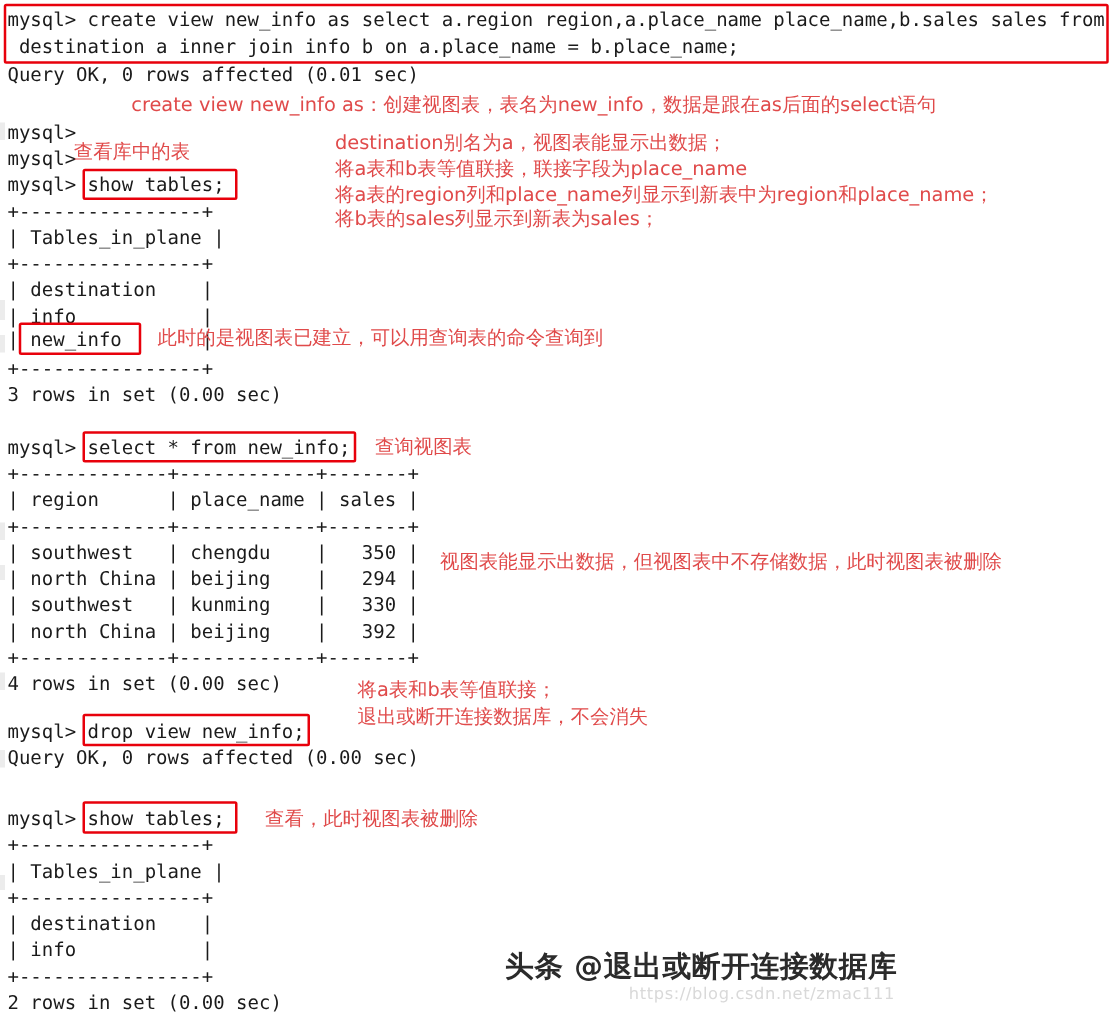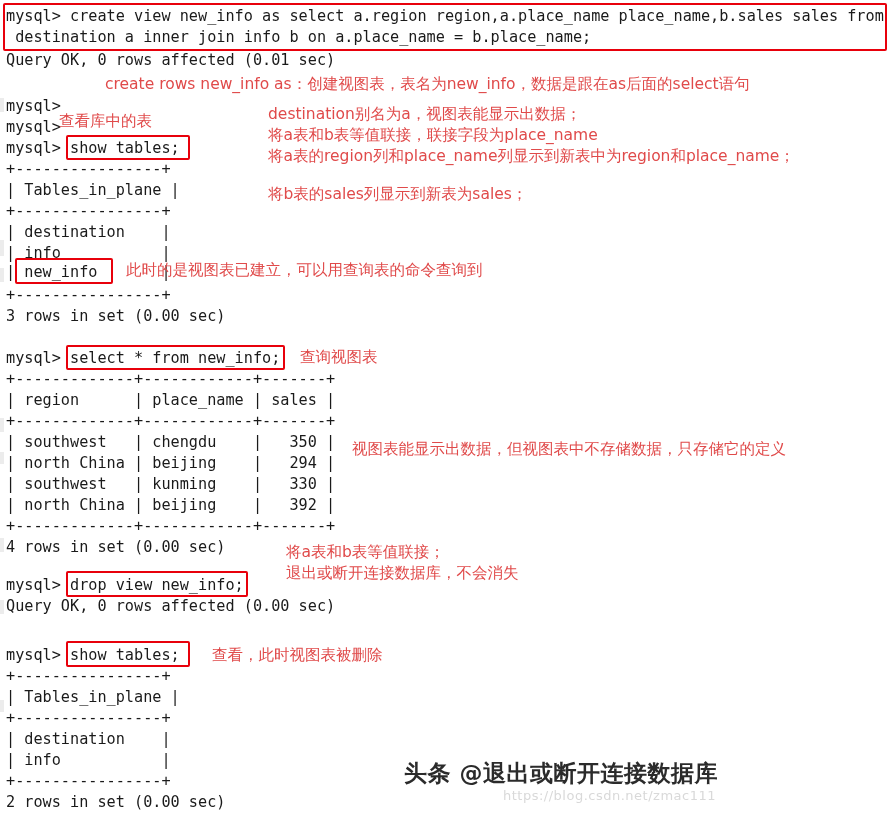--- a/index.html
+++ b/index.html
@@ -111,34 +111,34 @@
 
   <div class="term" id="term-root"><div class="ln" style="position: absolute; left: 0px; top: 6px;">mysql&gt; create view new_info as select a.region region,a.place_name place_name,b.sales sales from</div><div class="ln" style="position: absolute; left: 0px; top: 27px;"> destination a inner join info b on a.place_name = b.place_name;</div><div class="ln" style="position: absolute; left: 0px; top: 50px;">Query OK, 0 rows affected (0.01 sec)</div><div class="ln blank" style="position: absolute; left: 0px; top: 71px;"> </div><div class="ln" style="position: absolute; left: 0px; top: 96px;">mysql&gt;</div><div class="ln" style="position: absolute; left: 0px; top: 117px;">mysql&gt;</div><div class="ln" style="position: absolute; left: 0px; top: 138px;">mysql&gt; show tables;</div><div class="ln" style="position: absolute; left: 0px; top: 159px;">+----------------+</div><div class="ln" style="position: absolute; left: 0px; top: 180px;">| Tables_in_plane |</div><div class="ln" style="position: absolute; left: 0px; top: 201px;">+----------------+</div><div class="ln" style="position: absolute; left: 0px; top: 222px;">| destination    |</div><div class="ln" style="position: absolute; left: 0px; top: 243px;">| info           |</div><div class="ln" style="position: absolute; left: 0px; top: 262px;">| new_info       |</div><div class="ln" style="position: absolute; left: 0px; top: 285px;">+----------------+</div><div class="ln" style="position: absolute; left: 0px; top: 306px;">3 rows in set (0.00 sec)</div><div class="ln blank" style="position: absolute; left: 0px; top: 327px;"> </div><div class="ln" style="position: absolute; left: 0px; top: 348px;">mysql&gt; select * from new_info;</div><div class="ln" style="position: absolute; left: 0px; top: 369px;">+-------------+------------+-------+</div><div class="ln" style="position: absolute; left: 0px; top: 390px;">| region      | place_name | sales |</div><div class="ln" style="position: absolute; left: 0px; top: 411px;">+-------------+------------+-------+</div><div class="ln" style="position: absolute; left: 0px; top: 432px;">| southwest   | chengdu    |   350 |</div><div class="ln" style="position: absolute; left: 0px; top: 453px;">| north China | beijing    |   294 |</div><div class="ln" style="position: absolute; left: 0px; top: 474px;">| southwest   | kunming    |   330 |</div><div class="ln" style="position: absolute; left: 0px; top: 495px;">| north China | beijing    |   392 |</div><div class="ln" style="position: absolute; left: 0px; top: 516px;">+-------------+------------+-------+</div><div class="ln" style="position: absolute; left: 0px; top: 537px;">4 rows in set (0.00 sec)</div><div class="ln blank" style="position: absolute; left: 0px; top: 558px;"> </div><div class="ln" style="position: absolute; left: 0px; top: 575px;">mysql&gt; drop view new_info;</div><div class="ln" style="position: absolute; left: 0px; top: 596px;">Query OK, 0 rows affected (0.00 sec)</div><div class="ln blank" style="position: absolute; left: 0px; top: 617px;"> </div><div class="ln" style="position: absolute; left: 0px; top: 645px;">mysql&gt; show tables;</div><div class="ln" style="position: absolute; left: 0px; top: 666px;">+----------------+</div><div class="ln" style="position: absolute; left: 0px; top: 687px;">| Tables_in_plane |</div><div class="ln" style="position: absolute; left: 0px; top: 708px;">+----------------+</div><div class="ln" style="position: absolute; left: 0px; top: 729px;">| destination    |</div><div class="ln" style="position: absolute; left: 0px; top: 750px;">| info           |</div><div class="ln" style="position: absolute; left: 0px; top: 771px;">+----------------+</div><div class="ln" style="position: absolute; left: 0px; top: 792px;">2 rows in set (0.00 sec)</div></div>
 
   <div class="redbox" style="left:3px;  top:3px;   width:884px; height:48px;"></div>
   <div class="redbox" style="left:66px; top:135px; width:124px; height:25px;"></div>
   <div class="redbox" style="left:15px; top:258px; width:98px;  height:26px;"></div>
   <div class="redbox" style="left:66px; top:345px; width:219px; height:25px;"></div>
   <div class="redbox" style="left:66px; top:571px; width:182px; height:26px;"></div>
   <div class="redbox" style="left:66px; top:641px; width:124px; height:26px;"></div>
 
-  <div class="anno" style="left:105px; top:74px;">create rows new_info as：创建视图表，表名为new_info，数据是跟在as后面的select语句</div>
+  <div class="anno" style="left:105px; top:74px;">create view new_info as：创建视图表，表名为new_info，数据是跟在as后面的select语句</div>
 
   <div class="anno" style="left:59px;  top:111px;">查看库中的表</div>
 
   <div class="anno" style="left:268px; top:104px;">destination别名为a，视图表能显示出数据；</div>
   <div class="anno" style="left:268px; top:125px;">将a表和b表等值联接，联接字段为place_name</div>
   <div class="anno" style="left:268px; top:146px;">将a表的region列和place_name列显示到新表中为region和place_name；</div>
-  <div class="anno" style="left:268px; top:184px;">将b表的sales列显示到新表为sales；</div>
+  <div class="anno" style="left:268px; top:165px;">将b表的sales列显示到新表为sales；</div>
 
   <div class="anno" style="left:126px; top:260px;">此时的是视图表已建立，可以用查询表的命令查询到</div>
 
   <div class="anno" style="left:300px; top:347px;">查询视图表</div>
 
-  <div class="anno" style="left:352px; top:439px;">视图表能显示出数据，但视图表中不存储数据，只存储它的定义</div>
+  <div class="anno" style="left:352px; top:439px;">视图表能显示出数据，但视图表中不存储数据，此时视图表被删除</div>
 
   <div class="anno" style="left:286px; top:542px;">将a表和b表等值联接；</div>
   <div class="anno" style="left:286px; top:563px;">退出或断开连接数据库，不会消失</div>
 
   <div class="anno" style="left:212px; top:645px;">查看，此时视图表被删除</div>
 
   <div class="watermark">头条 @退出或断开连接数据库</div>
   <div class="wm-url">https://blog.csdn.net/zmac111</div>
 
 </div>

